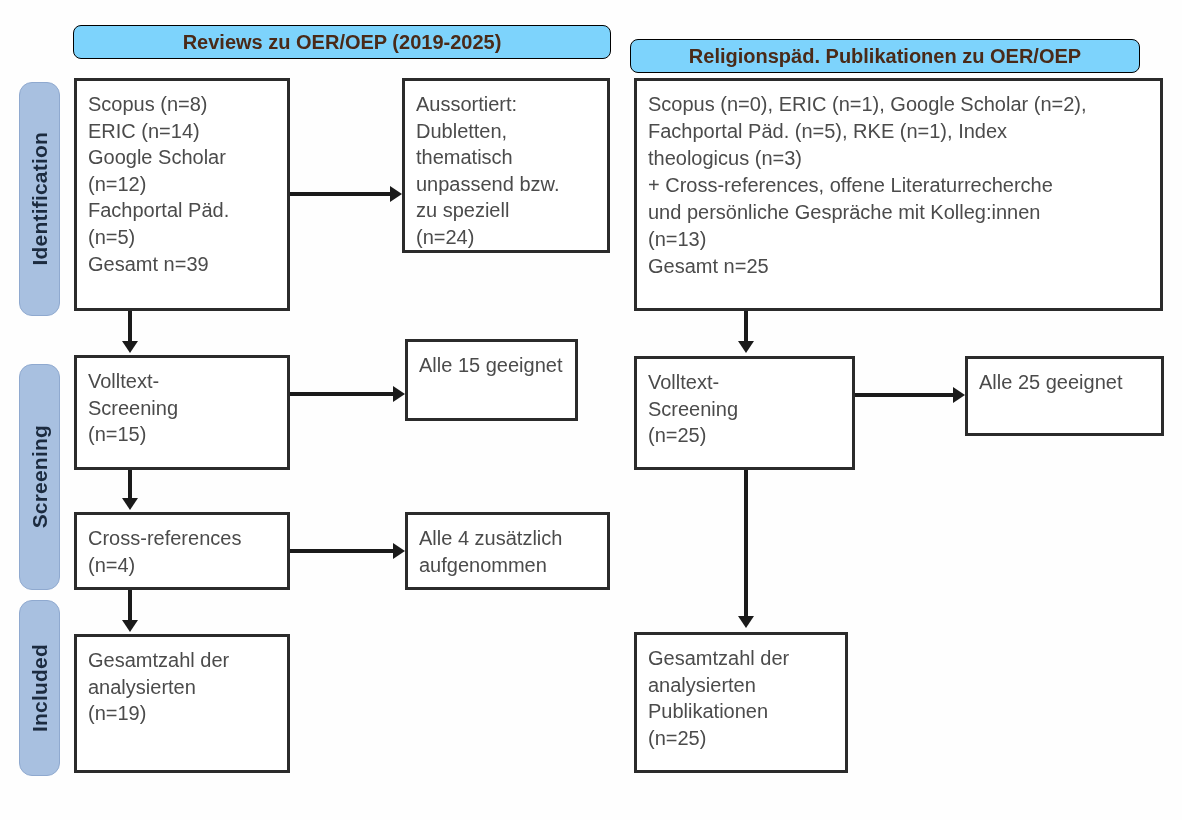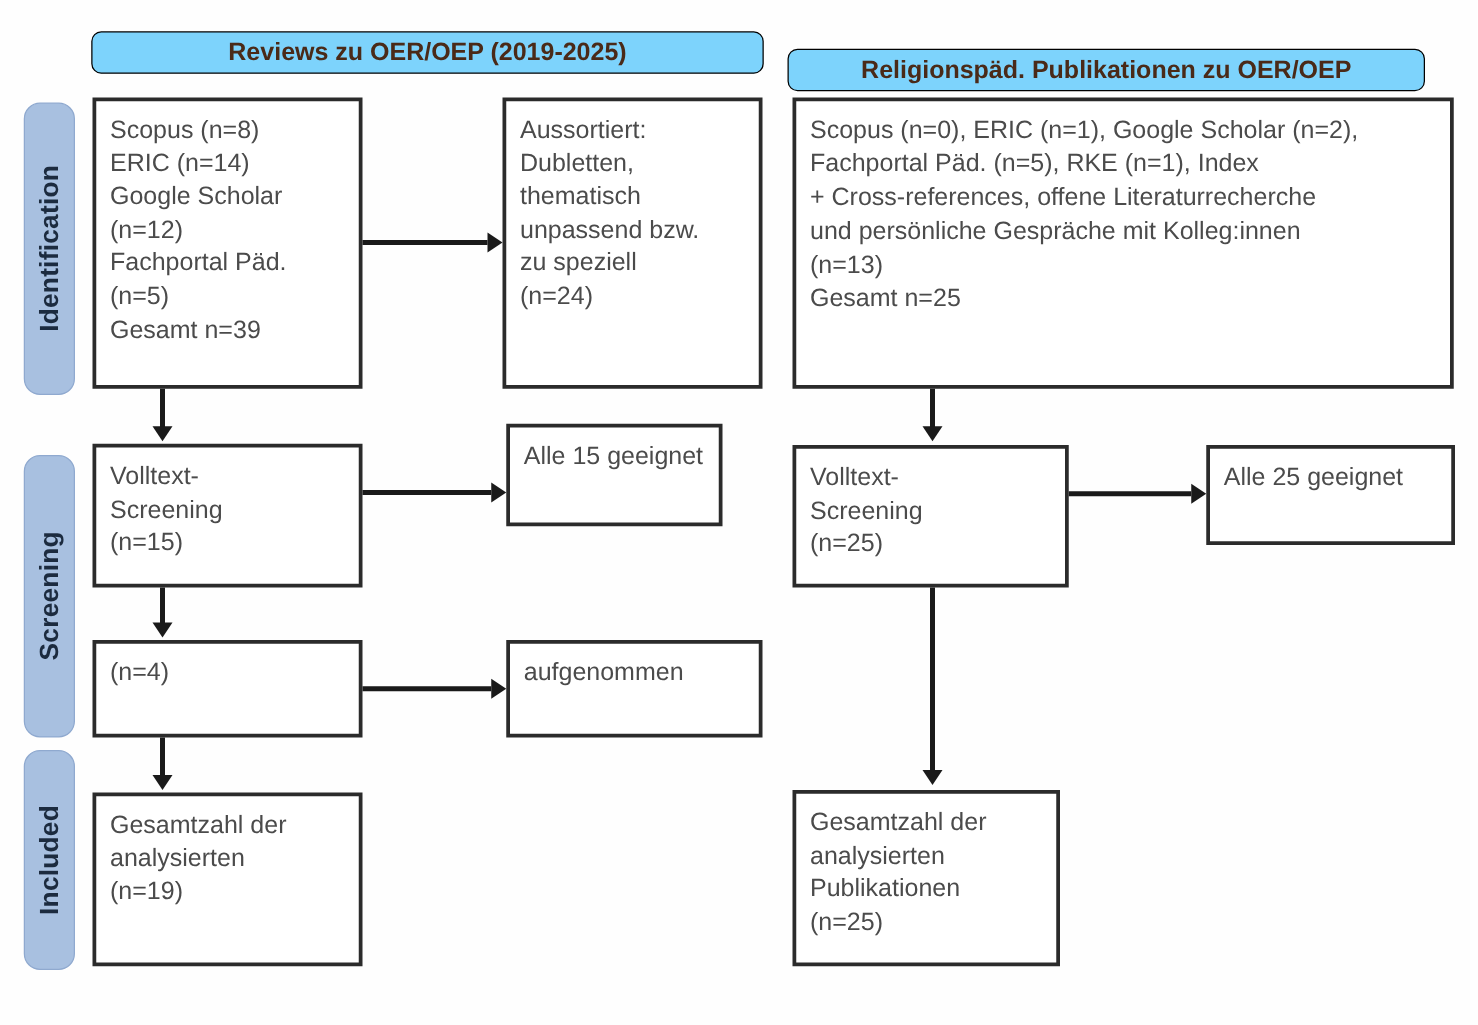--- a/index.html
+++ b/index.html
@@ -121,21 +121,21 @@
   <div class="box" style="left:74px; top:78px; width:216px; height:233px;">
     <p>Scopus (n=8)</p>
     <p>ERIC (n=14)</p>
     <p>Google Scholar</p>
     <p>(n=12)</p>
     <p>Fachportal Päd.</p>
     <p>(n=5)</p>
     <p>Gesamt n=39</p>
   </div>
 
-  <div class="box" style="left:402px; top:78px; width:208px; height:233px;">
+  <div class="box" style="left:402px; top:78px; width:208px; height:175px;">
     <p>Aussortiert:</p>
     <p>Dubletten,</p>
     <p>thematisch</p>
     <p>unpassend bzw.</p>
     <p>zu speziell</p>
     <p>(n=24)</p>
   </div>
 
   <div class="hline" style="left:290px; top:192px; width:100px;"></div>
   <div class="arrow-right" style="left:390px; top:186px;"></div>
@@ -153,42 +153,45 @@
     <p>Alle 15 geeignet</p>
   </div>
 
   <div class="hline" style="left:290px; top:392px; width:103px;"></div>
   <div class="arrow-right" style="left:393px; top:386px;"></div>
 
   <div class="vline" style="left:128px; top:470px; width:4px; height:30px;"></div>
   <div class="arrow-down" style="left:122px; top:498px;"></div>
 
   <div class="box" style="left:74px; top:512px; width:216px; height:78px;">
+    <p>Cross-references</p>
     <p>(n=4)</p>
   </div>
 
   <div class="box" style="left:405px; top:512px; width:205px; height:78px;">
+    <p>Alle 4 zusätzlich</p>
     <p>aufgenommen</p>
   </div>
 
   <div class="hline" style="left:290px; top:549px; width:103px;"></div>
   <div class="arrow-right" style="left:393px; top:543px;"></div>
 
   <div class="vline" style="left:128px; top:590px; width:4px; height:32px;"></div>
   <div class="arrow-down" style="left:122px; top:620px;"></div>
 
   <div class="box" style="left:74px; top:634px; width:216px; height:139px;">
     <p>Gesamtzahl der</p>
     <p>analysierten</p>
     <p>(n=19)</p>
   </div>
 
   <div class="box wide" style="left:634px; top:78px; width:529px; height:233px;">
     <p>Scopus (n=0), ERIC (n=1), Google Scholar (n=2),</p>
     <p>Fachportal Päd. (n=5), RKE (n=1), Index</p>
+    <p>theologicus (n=3)</p>
     <p>+ Cross-references, offene Literaturrecherche</p>
     <p>und persönliche Gespräche mit Kolleg:innen</p>
     <p>(n=13)</p>
     <p>Gesamt n=25</p>
   </div>
 
   <div class="vline" style="left:744px; top:311px; width:4px; height:32px;"></div>
   <div class="arrow-down" style="left:738px; top:341px;"></div>
 
   <div class="box" style="left:634px; top:356px; width:221px; height:114px;">

